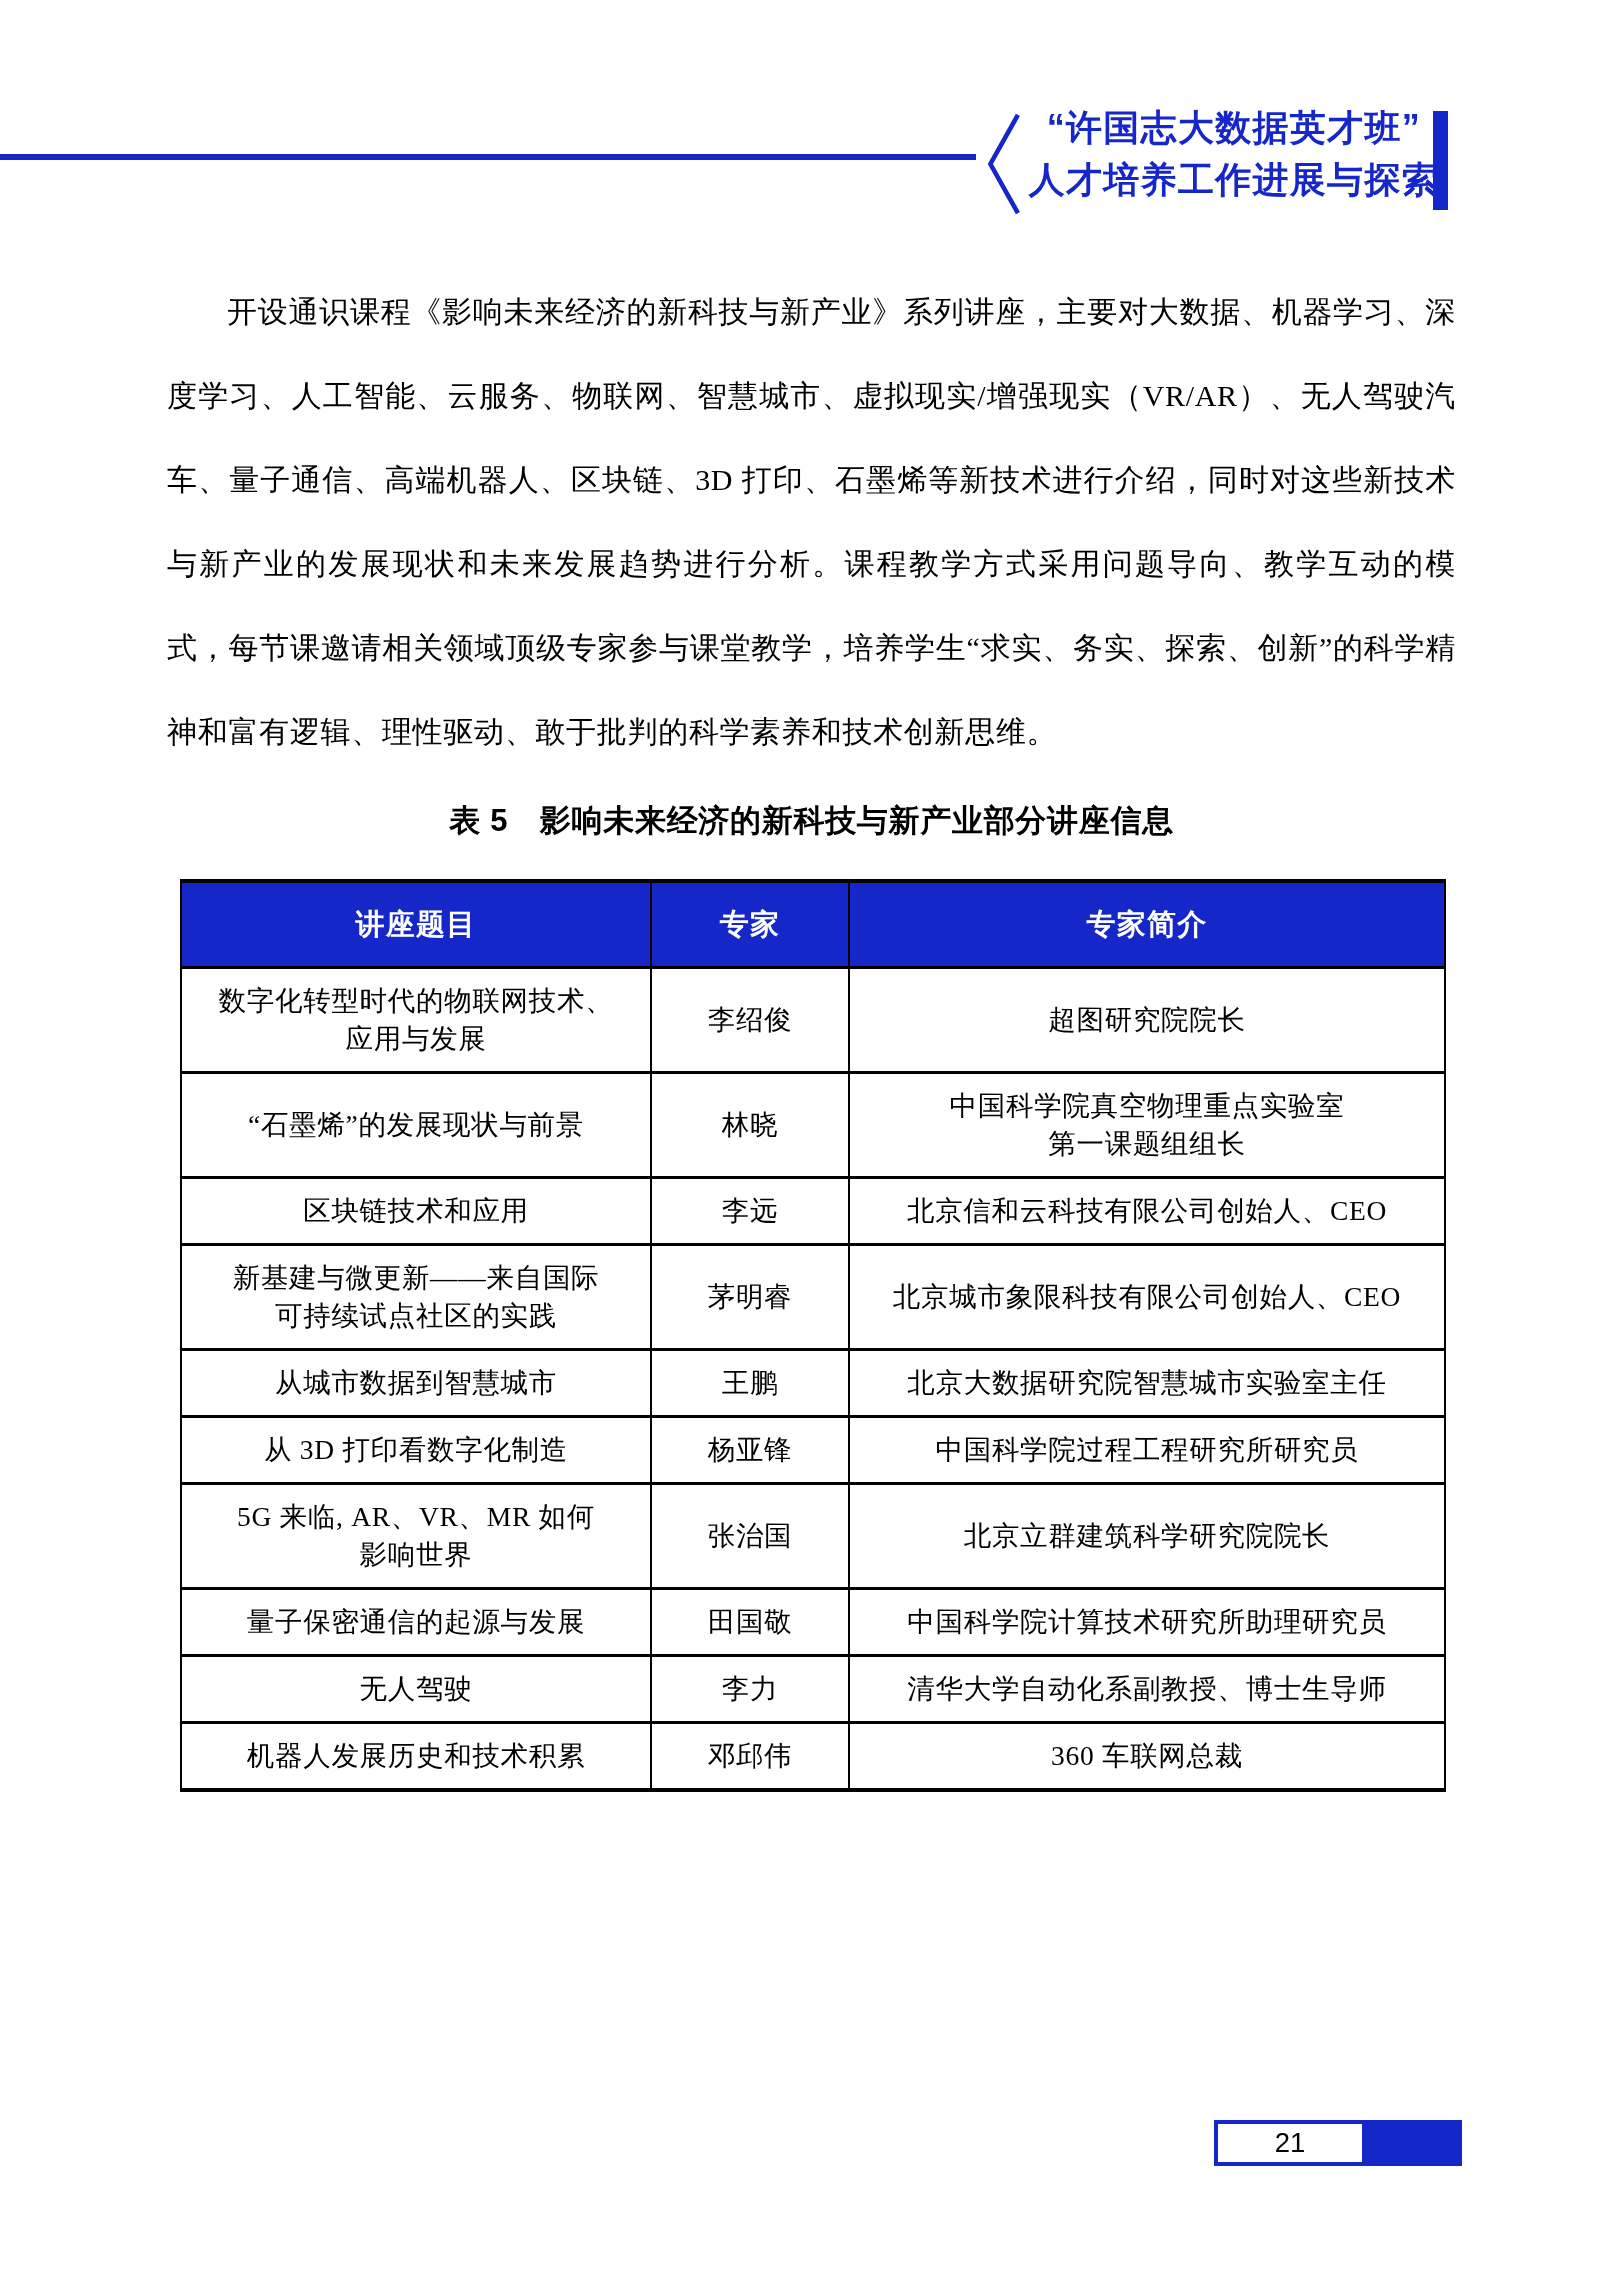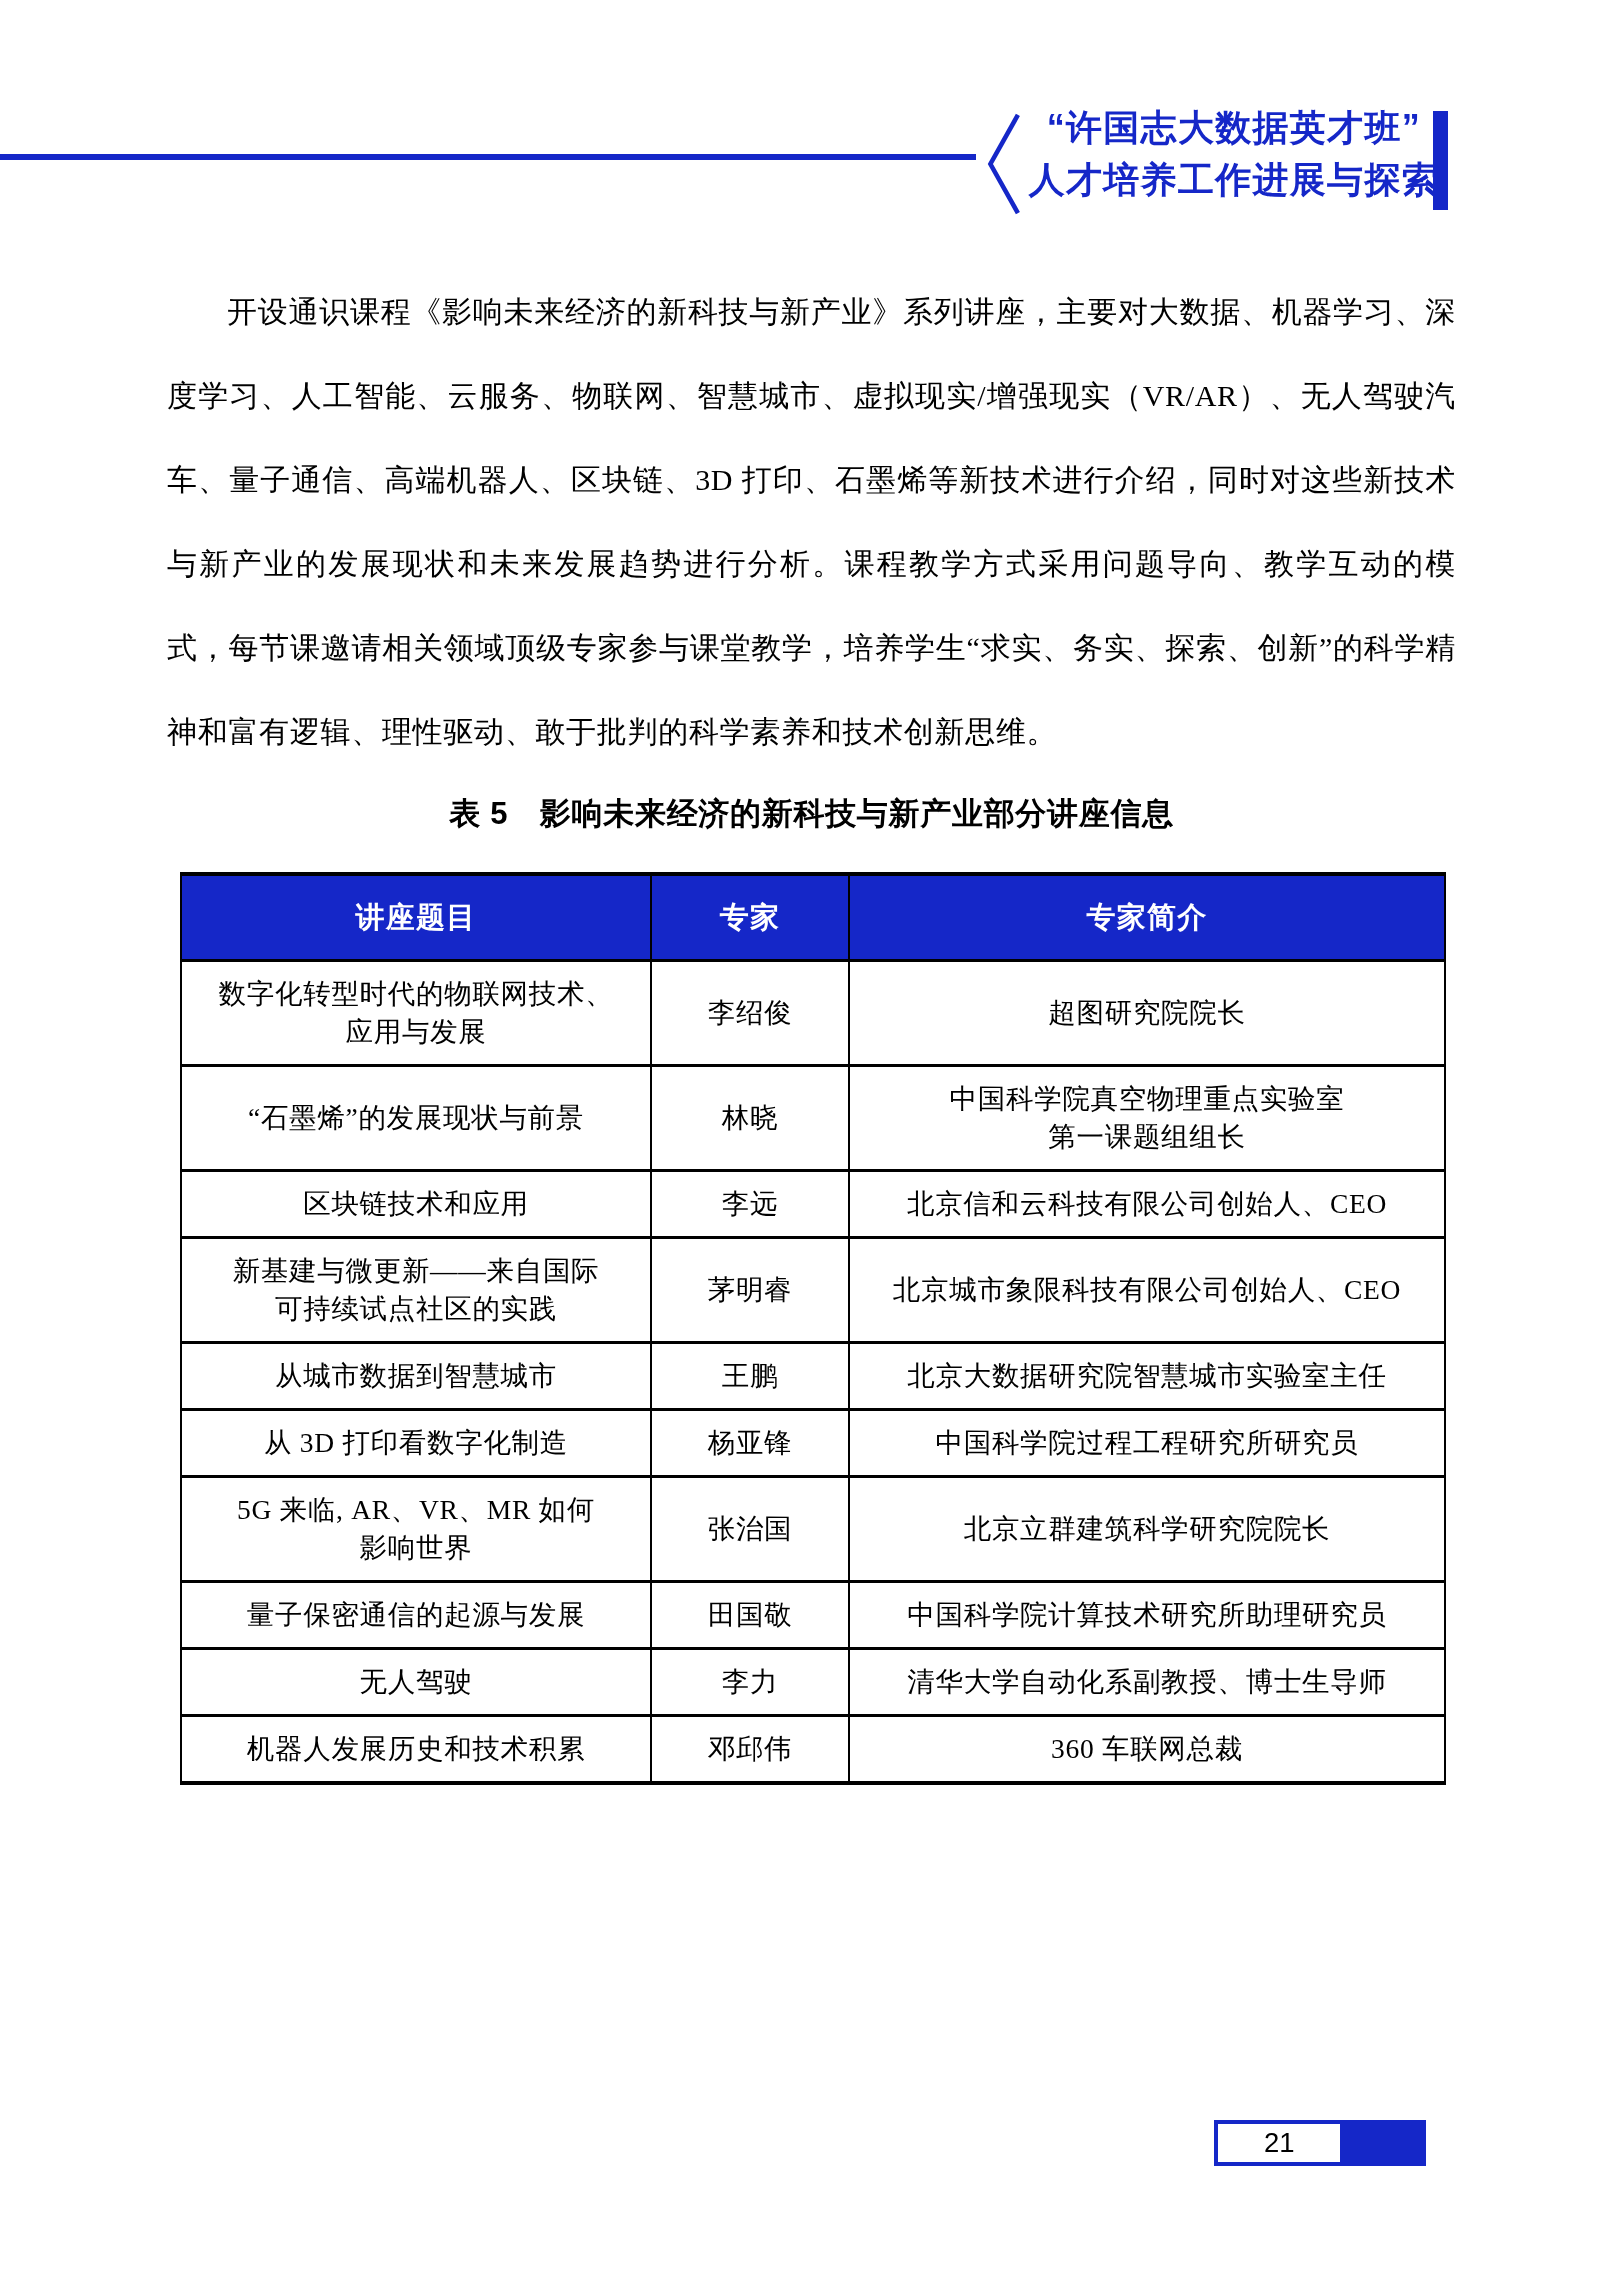--- a/index.html
+++ b/index.html
@@ -51,21 +51,21 @@
   }
   .para {
     margin: 254px 0 0 0;
     font-size: 30px;
     line-height: 84px;
     text-align: justify;
     text-indent: 2em;
     letter-spacing: 0.7px;
   }
   .caption {
-    margin-top: 19px;
+    margin-top: 26px;
     text-align: center;
     font-family: "Liberation Sans", "DejaVu Sans", sans-serif;
     font-weight: bold;
     font-size: 31px;
     line-height: 41px;
     letter-spacing: 0.7px;
   }
   .lectures {
     margin: 38px 0 0 13px;
     width: 1265px;
@@ -100,21 +100,21 @@
     border: 2px solid #000;
     border-top-width: 3.3px;
     border-bottom-width: 3.3px;
     white-space: pre-line;
     letter-spacing: 0.7px;
   }
   
   .page-badge {
     position: absolute;
     left: 1214px; top: 2120px;
-    width: 212px; height: 46px;
+    width: 248px; height: 46px;
     box-sizing: border-box;
     border: 4.6px solid var(--accent-blue, #1527C8);
     display: flex;
     background: var(--accent-blue, #1527C8);
   }
   .badge-num {
     width: 60%;
     background: #ffffff;
     display: flex;
     align-items: center;

